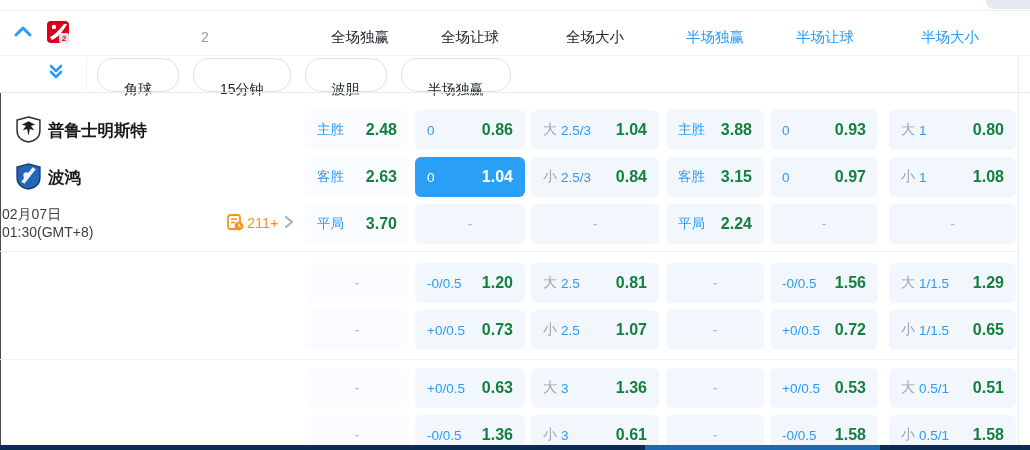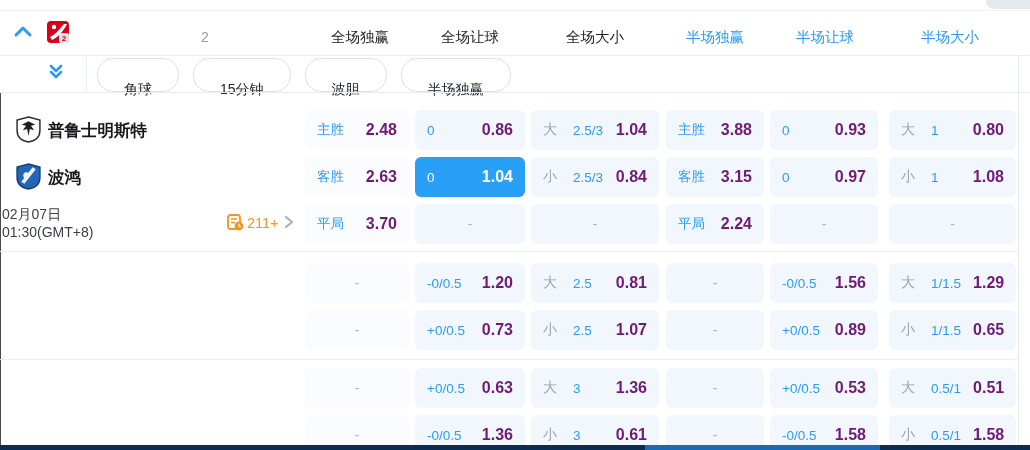--- a/index.html
+++ b/index.html
@@ -20,26 +20,26 @@
   .pill{height:30px;line-height:28px;padding:16px 26px;border:1px solid #dde2e8;border-radius:16px;
         font-size:14px;color:#22262b;background:#fff;box-sizing:border-box;cursor:pointer;}
   
   .left-edge{position:absolute;left:0;top:93px;width:1px;height:352px;background:#4a4a4a;}
   .right-edge{position:absolute;left:1018px;top:55px;width:1px;height:390px;background:#e3eaf1;}
   .team-name{position:absolute;left:48px;font-size:16.5px;font-weight:700;color:#16191d;}
   .date-block{position:absolute;left:2px;top:205px;width:118px;text-align:left;font-size:14px;color:#383f46;line-height:18px;}
   .more-text{position:absolute;left:247px;top:215px;font-size:14.5px;color:#f7941e;}
   
   .cell{position:absolute;height:40px;border-radius:6px;background:#f1f7fc;display:flex;align-items:center;
-        padding:0 12px;box-sizing:border-box;cursor:pointer;gap:12px;}
+        padding:0 12px;box-sizing:border-box;cursor:pointer;}
   .cell.c0{background:#fafcff;}
   .cell.sel{background:#29a0f6;}
   .cell .lblb{color:#2b9cf5;font-size:13.5px;}
   .cell .lblg{color:#9ba4ad;font-size:14px;margin-right:4px;}
-  .cell .val{margin-left:auto;font-weight:700;font-size:16px;color:#701a75;}
+  .cell .val{margin-left:auto;font-weight:700;font-size:16px;color:#15803d;}
   .cell.sel .lblb,.cell.sel .val{color:#fff;}
   .cell.dash{justify-content:center;}
   .cell .dashtxt{color:#a9b6c6;font-size:14px;}
   
   .scrollbar{position:absolute;left:0;top:445px;width:1030px;height:5px;background:#0c2c54;}
   .scroll-thumb{position:absolute;left:645px;top:0;width:235px;height:5px;background:#1b69b4;}
   svg{display:block;}
 </style>
 </head>
 <body>
@@ -247,21 +247,21 @@
       <div class="cell" style="left: 531px; width: 128px; top: 310px;">
         <span class="lblg">小</span>
         <span class="lblb">2.5</span>
         <span class="val">1.07</span>
       </div>
       <div class="cell dash" style="left: 666px; width: 98px; top: 310px;">
         <span class="dashtxt">-</span>
       </div>
       <div class="cell" style="left: 770px; width: 108px; top: 310px;">
         <span class="lblb">+0/0.5</span>
-        <span class="val">0.89</span>
+        <span class="val">0.72</span>
       </div>
       <div class="cell" style="left: 889px; width: 127px; top: 310px;">
         <span class="lblg">小</span>
         <span class="lblb">1/1.5</span>
         <span class="val">0.65</span>
       </div>
       <div class="cell c0 dash" style="left: 305px; width: 104px; top: 368px;">
         <span class="dashtxt">-</span>
       </div>
       <div class="cell" style="left: 415px; width: 110px; top: 368px;">

